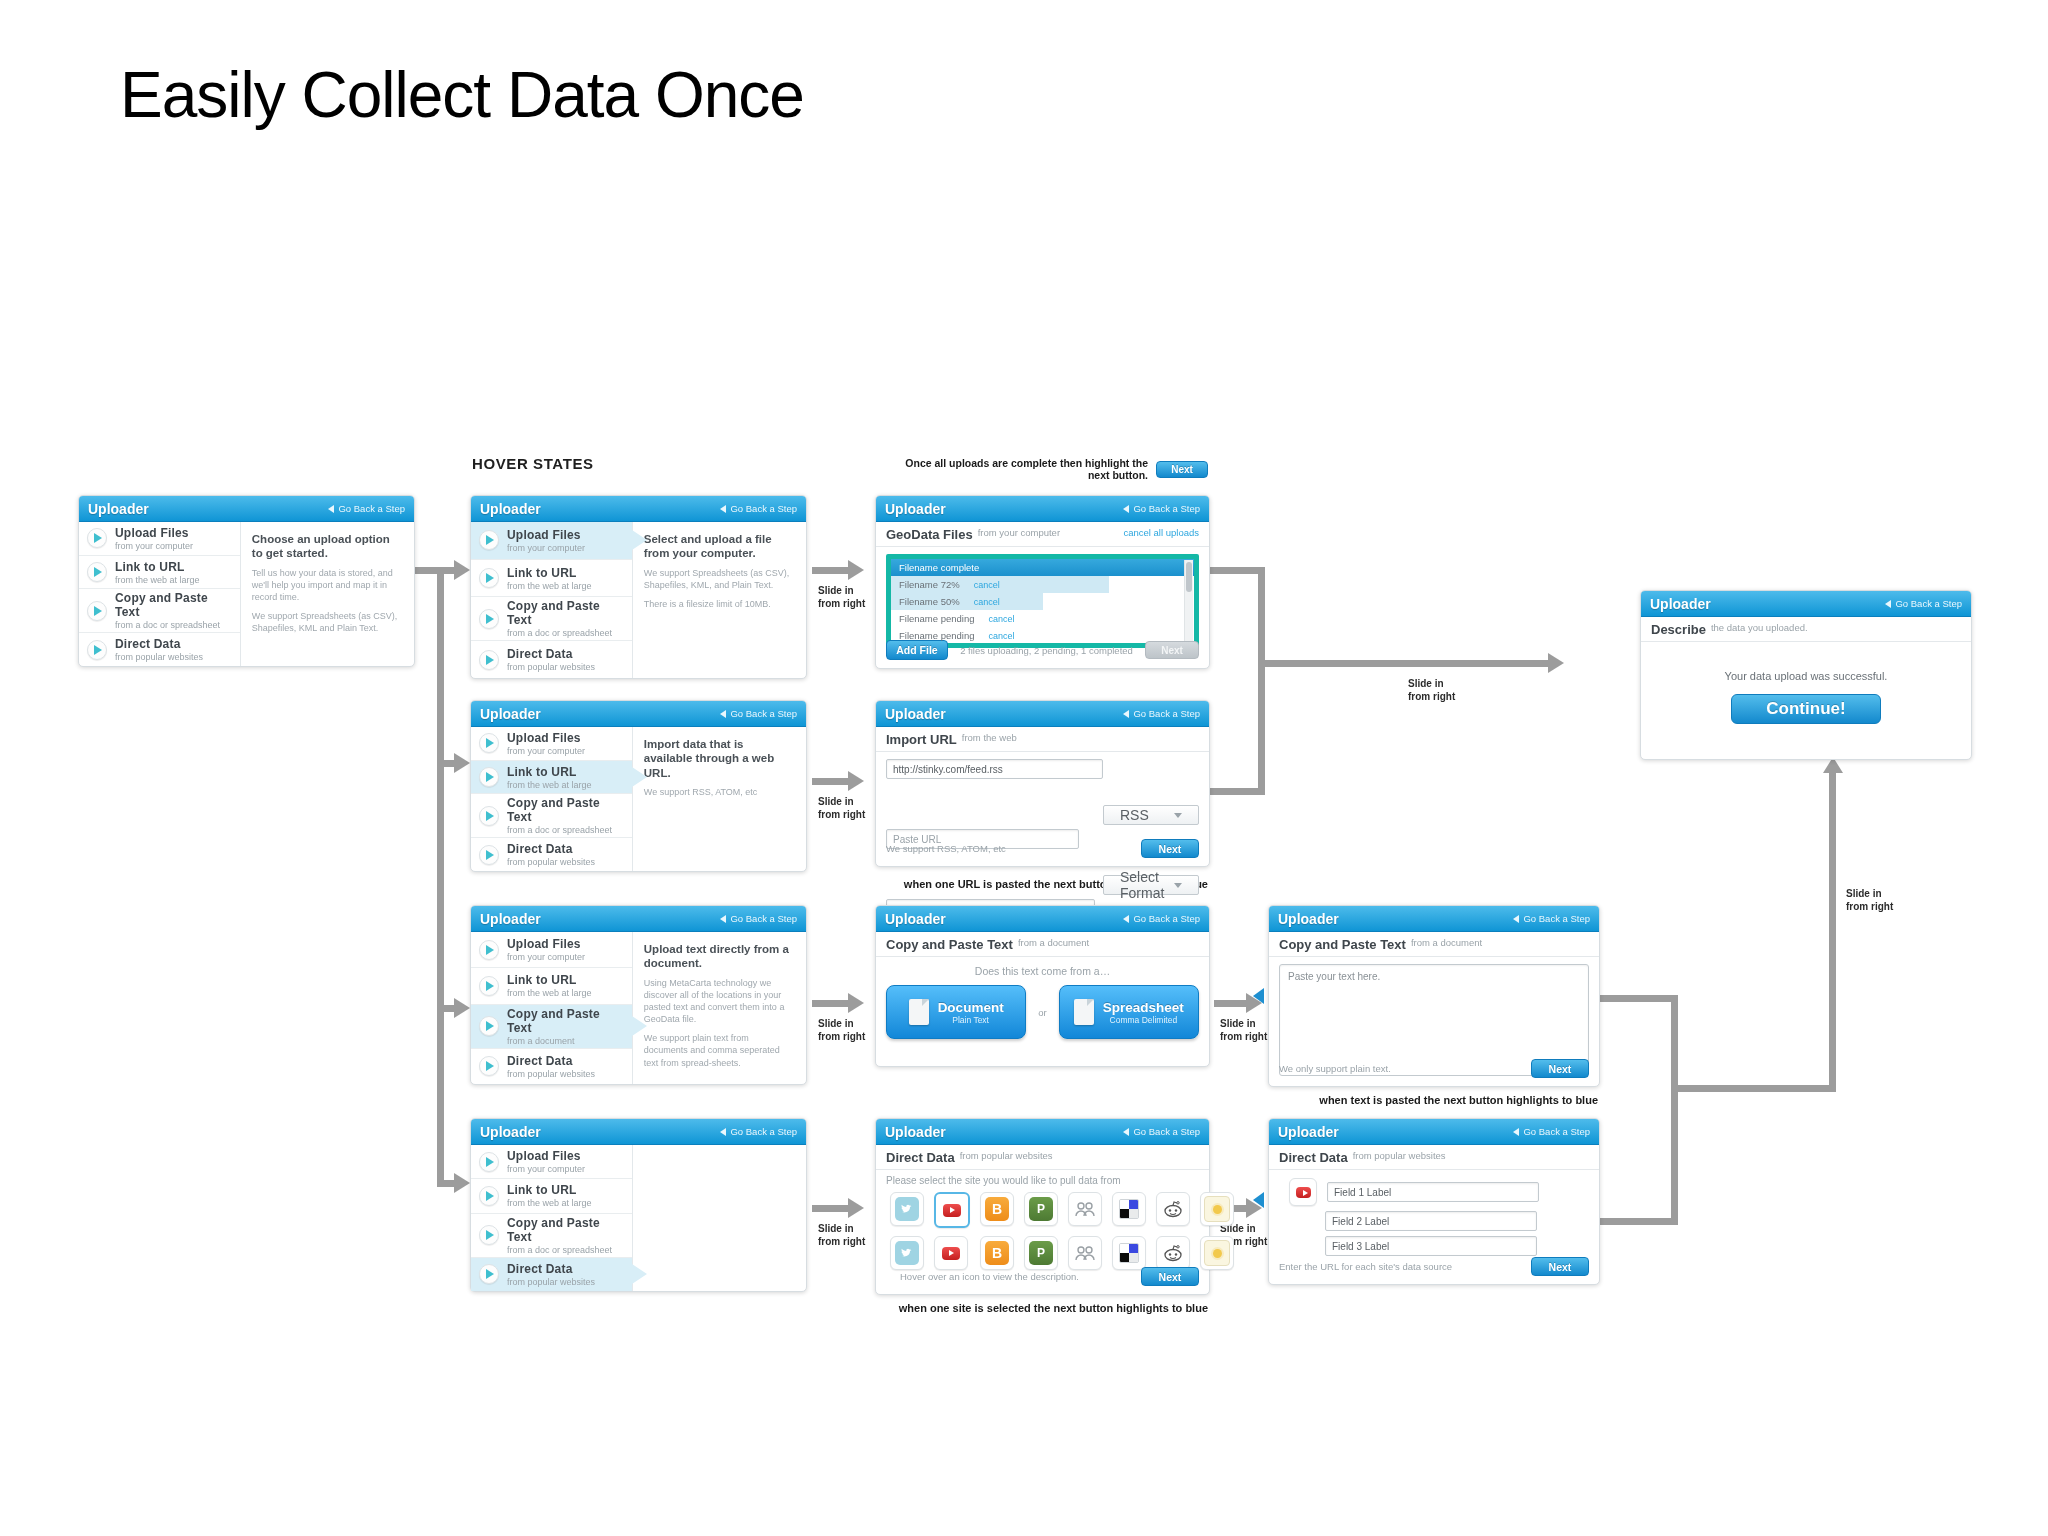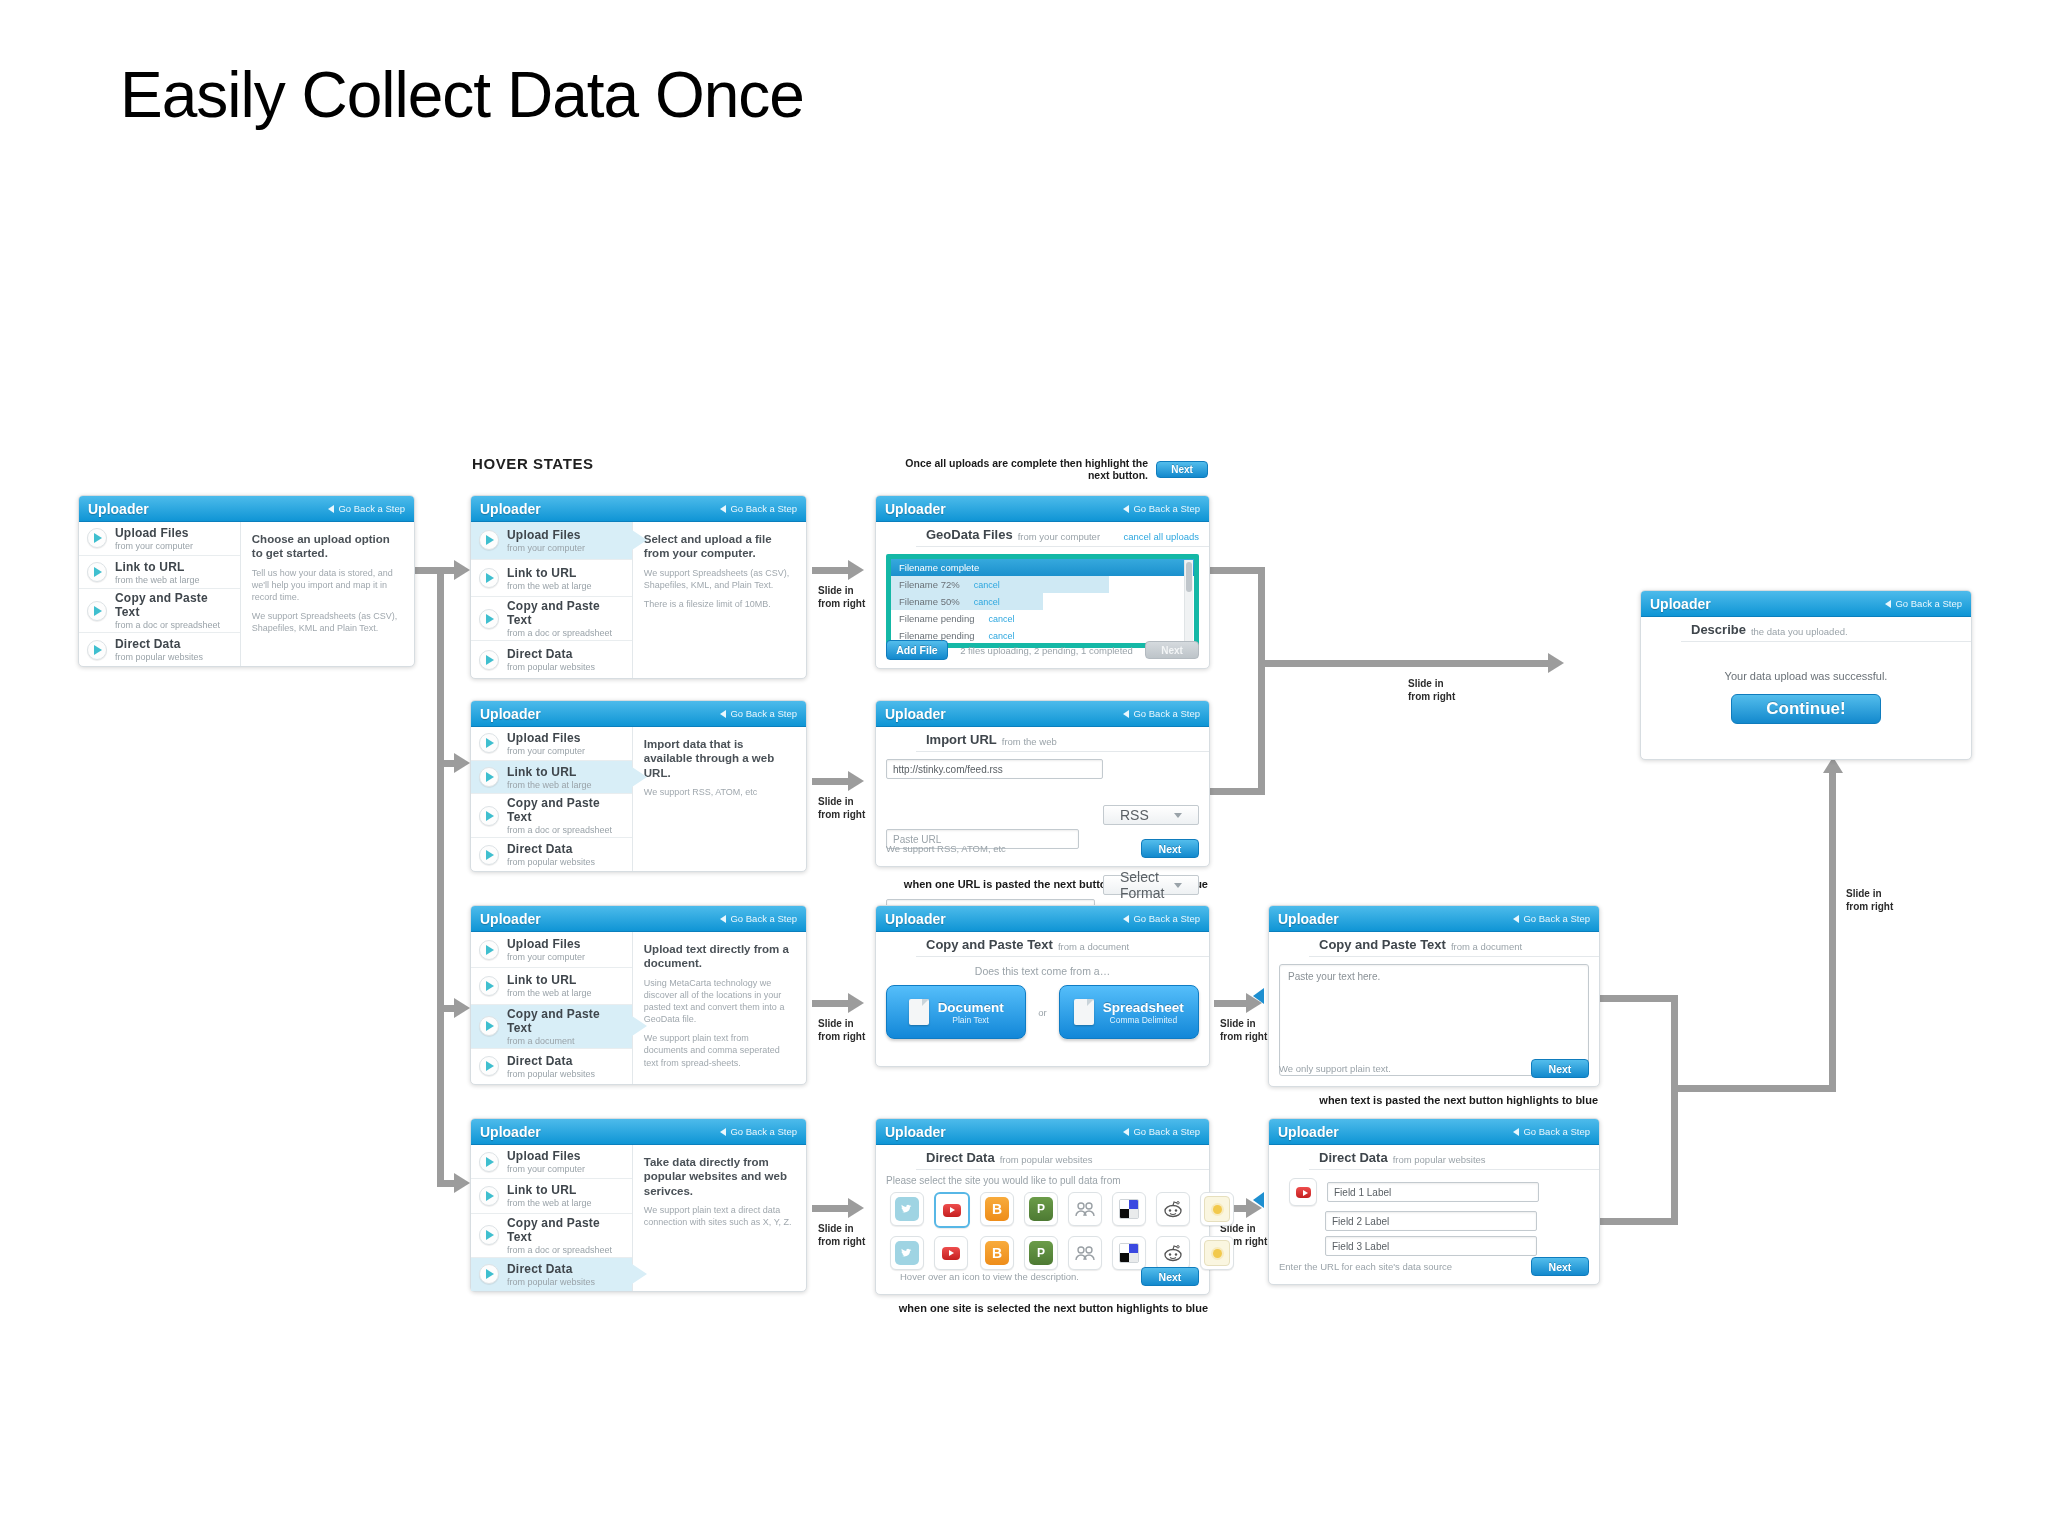--- a/index.html
+++ b/index.html
@@ -46,21 +46,21 @@
   .play::after{content:"";position:absolute;left:6px;top:4px;width:0;height:0;
         border-left:8px solid #3fbfcf;border-top:5px solid transparent;border-bottom:5px solid transparent;}
   .mopt.hl{background:#d8eef7;}
   .mopt.hl .notch{position:absolute;right:-15px;top:50%;margin-top:-10px;width:0;height:0;z-index:3;
         border-left:15px solid #d8eef7;border-top:10px solid transparent;border-bottom:10px solid transparent;}
   .desc{flex:1;padding:8px 11px;}
   .desc h4{margin:2px 0 6px;font-size:11.5px;color:#4a5157;line-height:1.25;}
   .desc p{margin:0 0 7px;font-size:9px;color:#a0a8ae;line-height:1.35;}
 
   
-  .subhead{display:flex;align-items:flex-end;gap:5px;padding:5px 10px 4px;border-bottom:1px solid #e4e8eb;margin-left:40px;}
+  .subhead{display:flex;align-items:flex-start;gap:5px;padding:5px 10px 4px;border-bottom:1px solid #e4e8eb;}
   .subhead b{font-size:13px;color:#3f464c;}
   .subhead small{font-size:9.5px;color:#9aa3a9;}
   .subhead .rlink{margin-left:auto;font-size:9.5px;color:#2ea7df;cursor:pointer;}
 
   
   .btn{display:flex;align-items:center;justify-content:center;color:#fff;font-weight:bold;
        background:linear-gradient(#53bdec,#1389cd);border:1px solid #0f7cbd;border-radius:4px;
        text-shadow:0 -1px 0 rgba(0,0,0,.2);cursor:pointer;box-sizing:border-box;}
   .btn.disabled{background:linear-gradient(#d5dade,#bdc4c9);border-color:#b3bac0;color:#f3f5f6;text-shadow:none;}
   .tin{border:1px solid #c3cacf;border-radius:2px;font-size:10px;color:#5a6065;padding:0 6px;height:20px;
@@ -411,24 +411,20 @@
             </span>
           </div>
         <div class="mopt hl">
             <span class="play"></span>
             <span class="mtxt">
               <b>Direct Data</b>
               <small>from popular websites</small>
             </span>
             <span class="notch"></span>
           </div>
-      </div>
-      <div class="desc">
-        <h4>Take data directly from popular websites and web serivces.</h4>
-        <p>We support plain text a direct data connection with sites such as X, Y, Z.</p>
       </div>
     </div>
   </div>
 
   <div class="panel" style="left:875px;top:495px;width:333px;height:172px;">
     <div class="phead">
       <span class="ptitle">Uploader</span>
       <span class="pback">
           <span class="tri-left"></span>
           <span>Go Back a Step</span>

